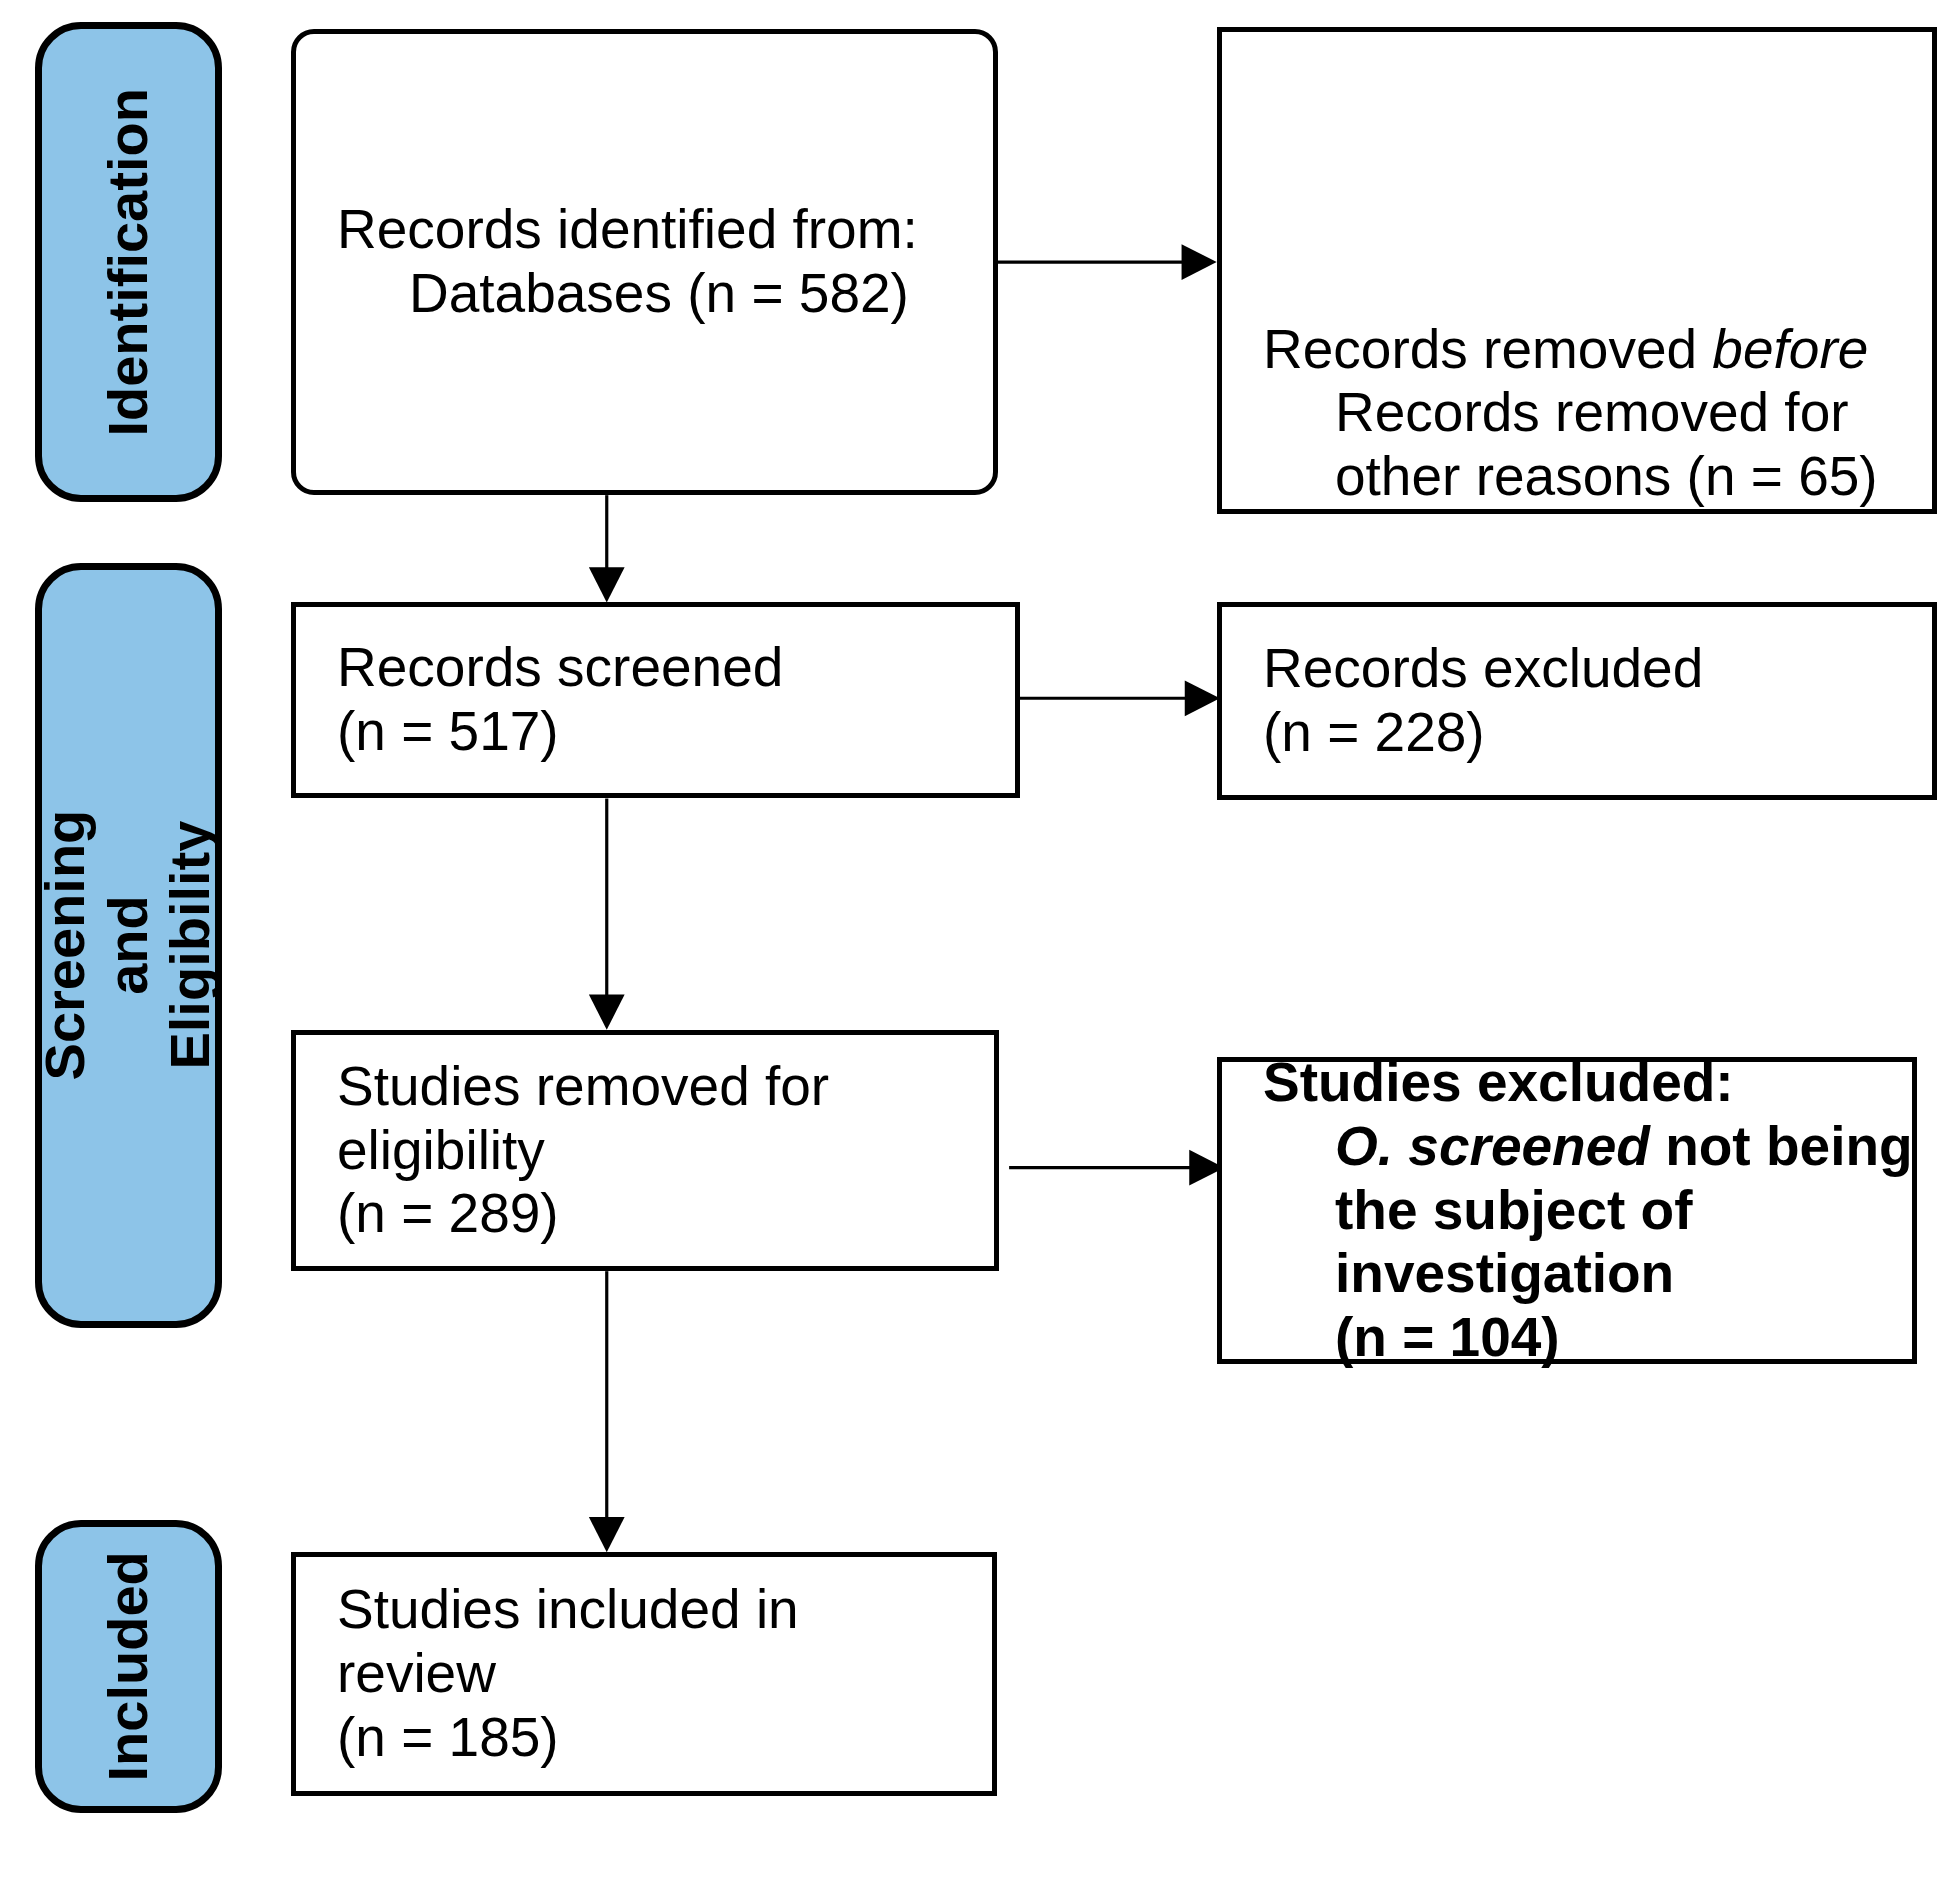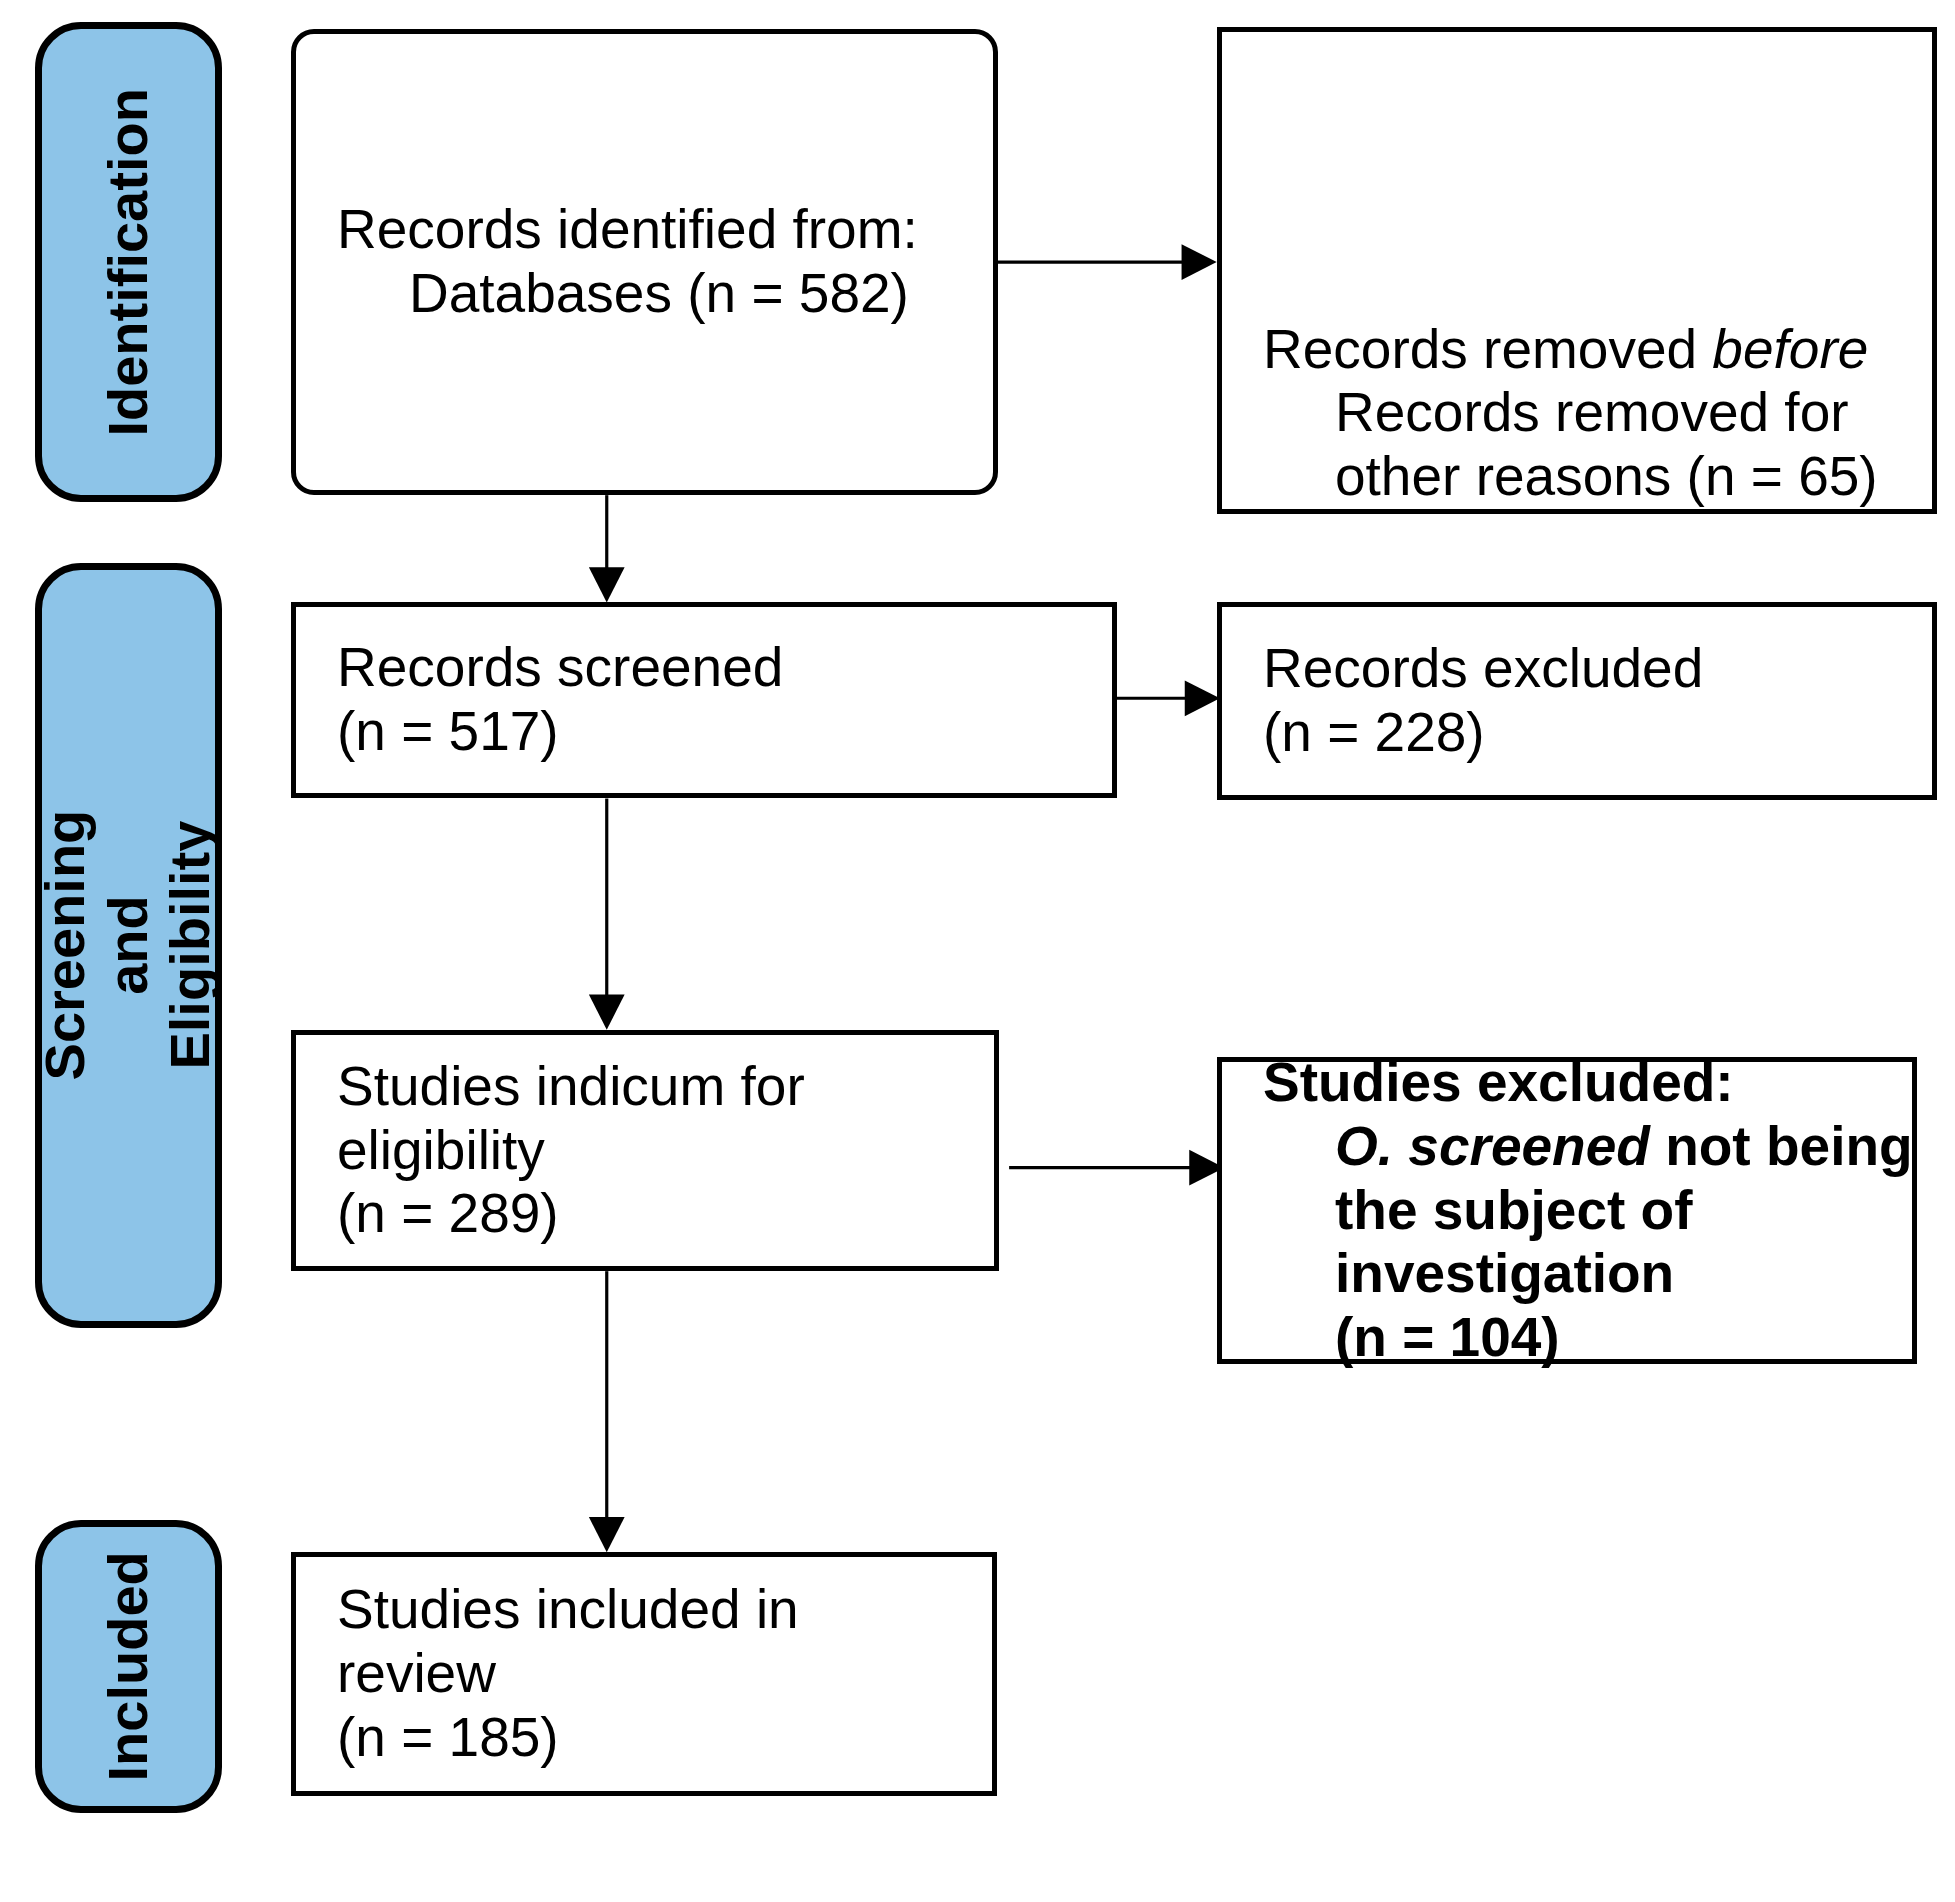--- a/index.html
+++ b/index.html
@@ -119,37 +119,37 @@
   </div>
 
   <div class="fbox" style="left:1217px; top:27px; width:720px; height:487px;justify-content:flex-end;">
     <div>
         <div class="tline"><span>Records removed </span><span class="it">before</span></div>
         <div class="tline indent"><span>Records removed for</span></div>
         <div class="tline indent"><span>other reasons (n = 65)</span></div>
       </div>
   </div>
 
-  <div class="fbox" style="left:291px; top:602px; width:826px; height:196px;">
+  <div class="fbox" style="left:291px; top:602px; width:729px; height:196px;">
     <div>
         <div class="tline"><span>Records screened</span></div>
         <div class="tline"><span>(n = 517)</span></div>
       </div>
   </div>
 
   <div class="fbox" style="left:1217px; top:602px; width:720px; height:198px;">
     <div>
         <div class="tline"><span>Records excluded</span></div>
         <div class="tline"><span>(n = 228)</span></div>
       </div>
   </div>
 
   <div class="fbox" style="left:291px; top:1030px; width:708px; height:241px;">
     <div>
-        <div class="tline"><span>Studies indicum for</span></div>
+        <div class="tline"><span>Studies removed for</span></div>
         <div class="tline"><span>eligibility</span></div>
         <div class="tline"><span>(n = 289)</span></div>
       </div>
   </div>
 
   <div class="fbox" style="left:1217px; top:1057px; width:700px; height:307px;font-weight:bold;">
     <div>
         <div class="tline"><span>Studies excluded:</span></div>
         <div class="tline indent"><span class="it">O. screened</span><span> not being</span></div>
         <div class="tline indent"><span>the subject of</span></div>

